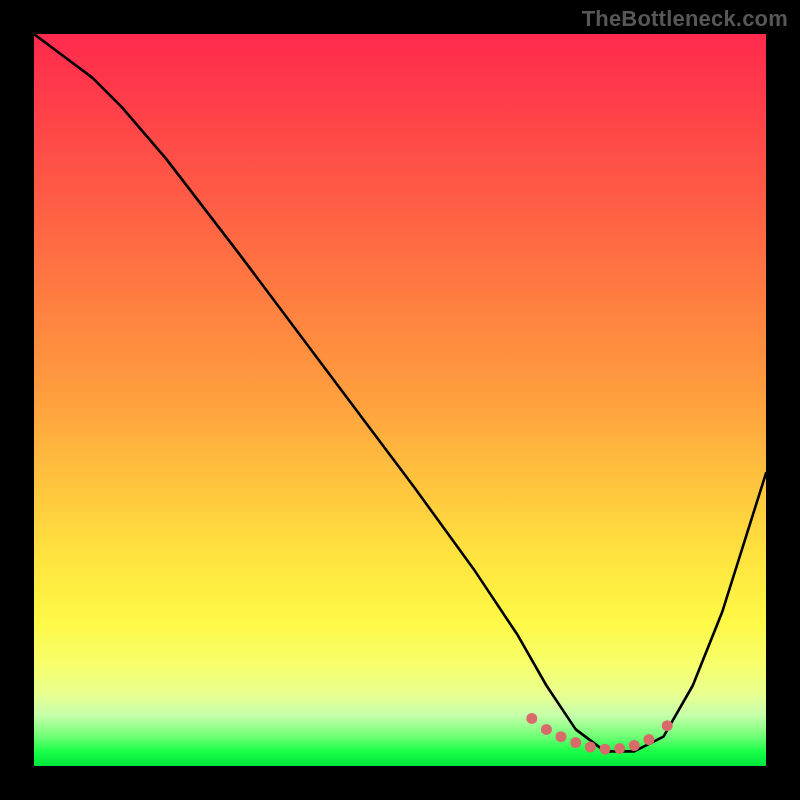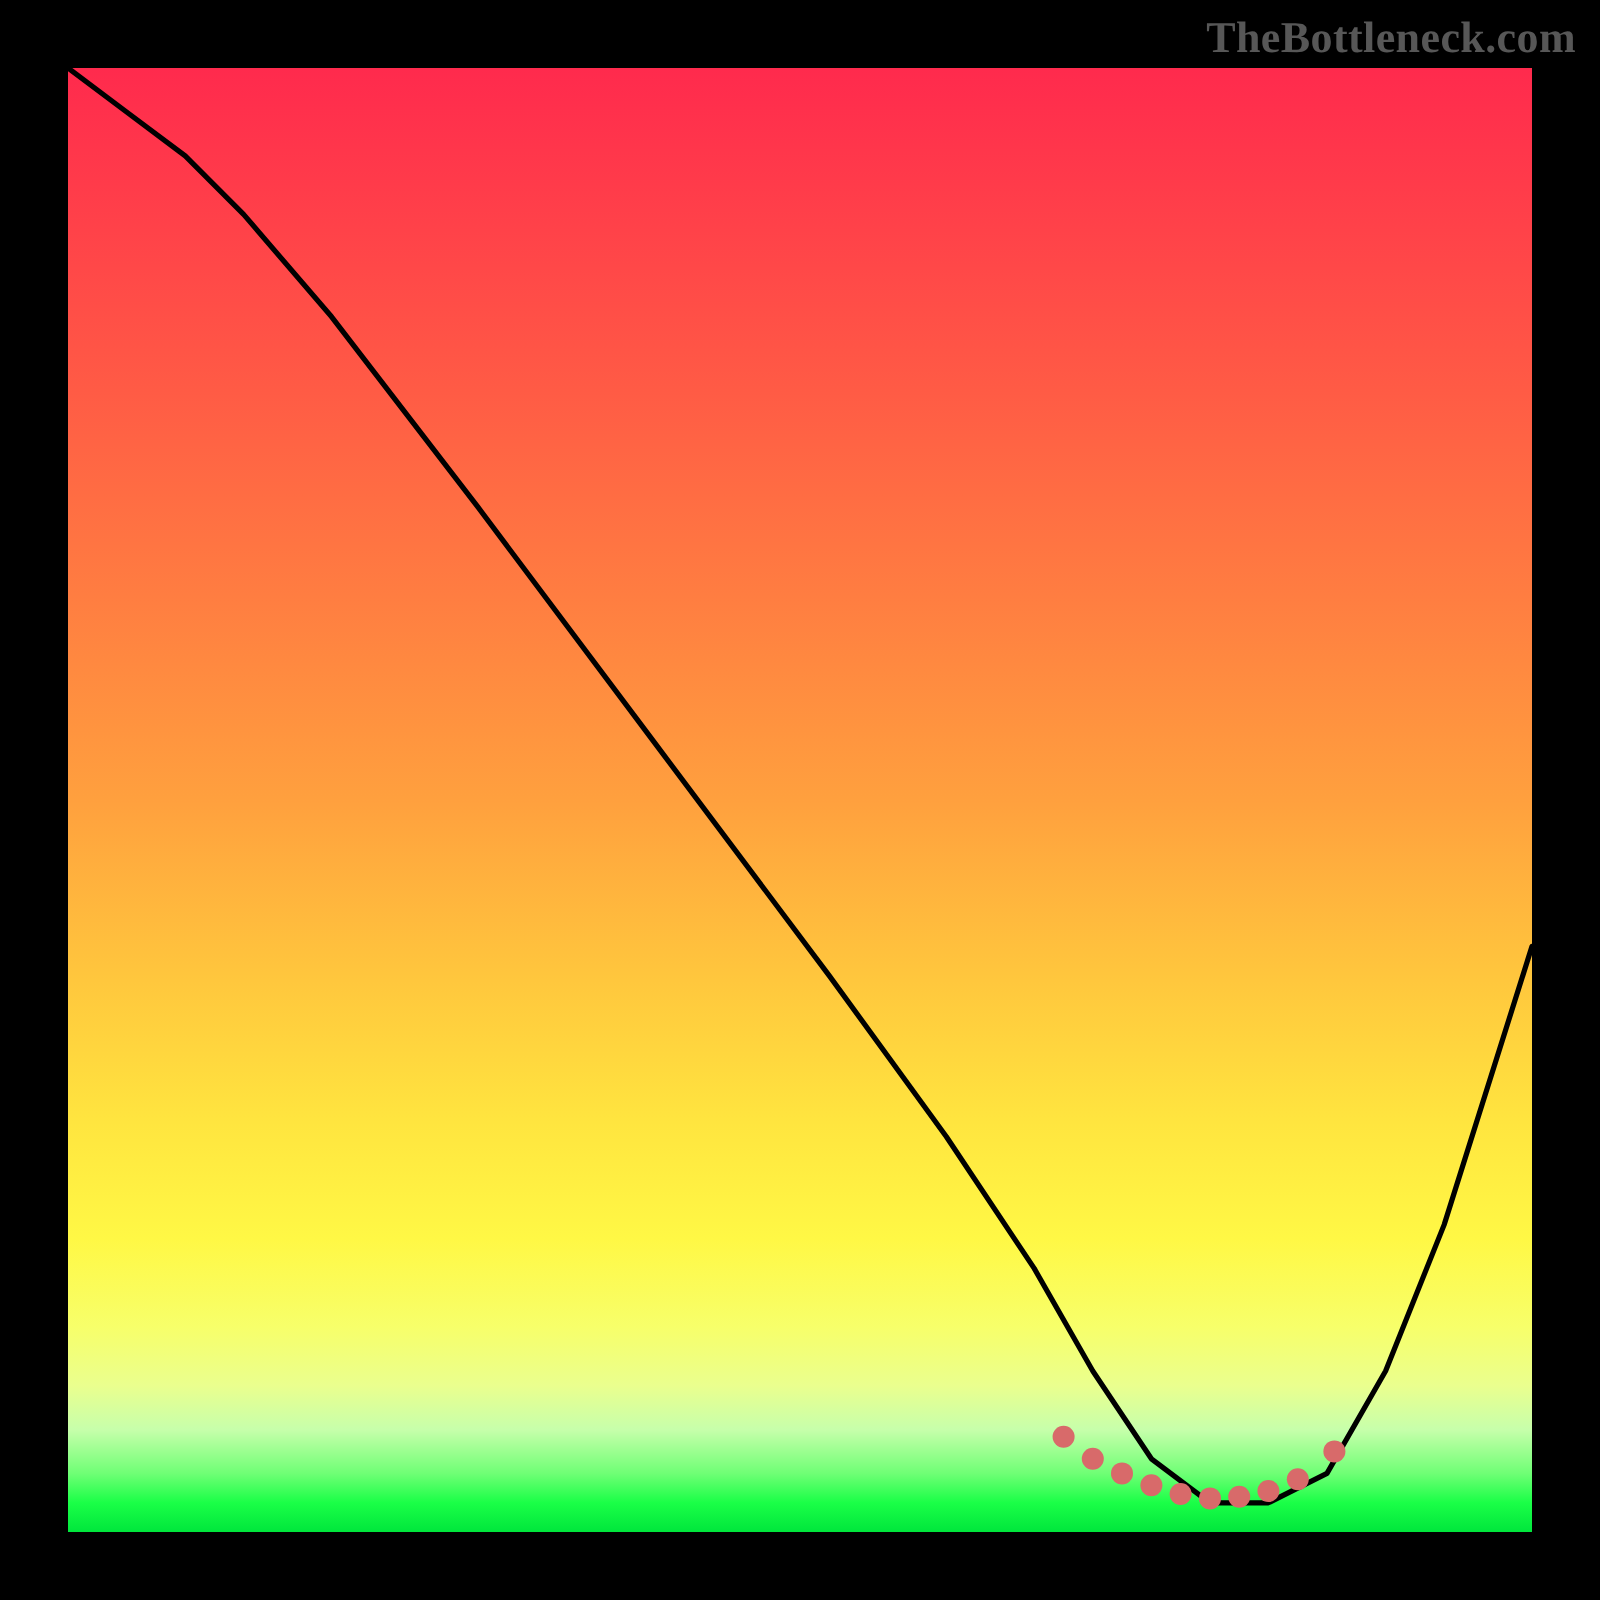--- a/index.html
+++ b/index.html
@@ -19,21 +19,20 @@
   }
   .watermark {
     position: absolute;
     top: 6px;
     right: 12px;
     color: #575757;
     font-size: 22px;
     font-weight: 600;
     letter-spacing: 0.2px;
     z-index: 5;
-    font-family: Liberation Serif, serif;
   }
   
   .plot {
     position: absolute;
     left: 34px;
     top: 34px;
     width: 732px;   
     height: 732px;
     overflow: hidden;
   }

